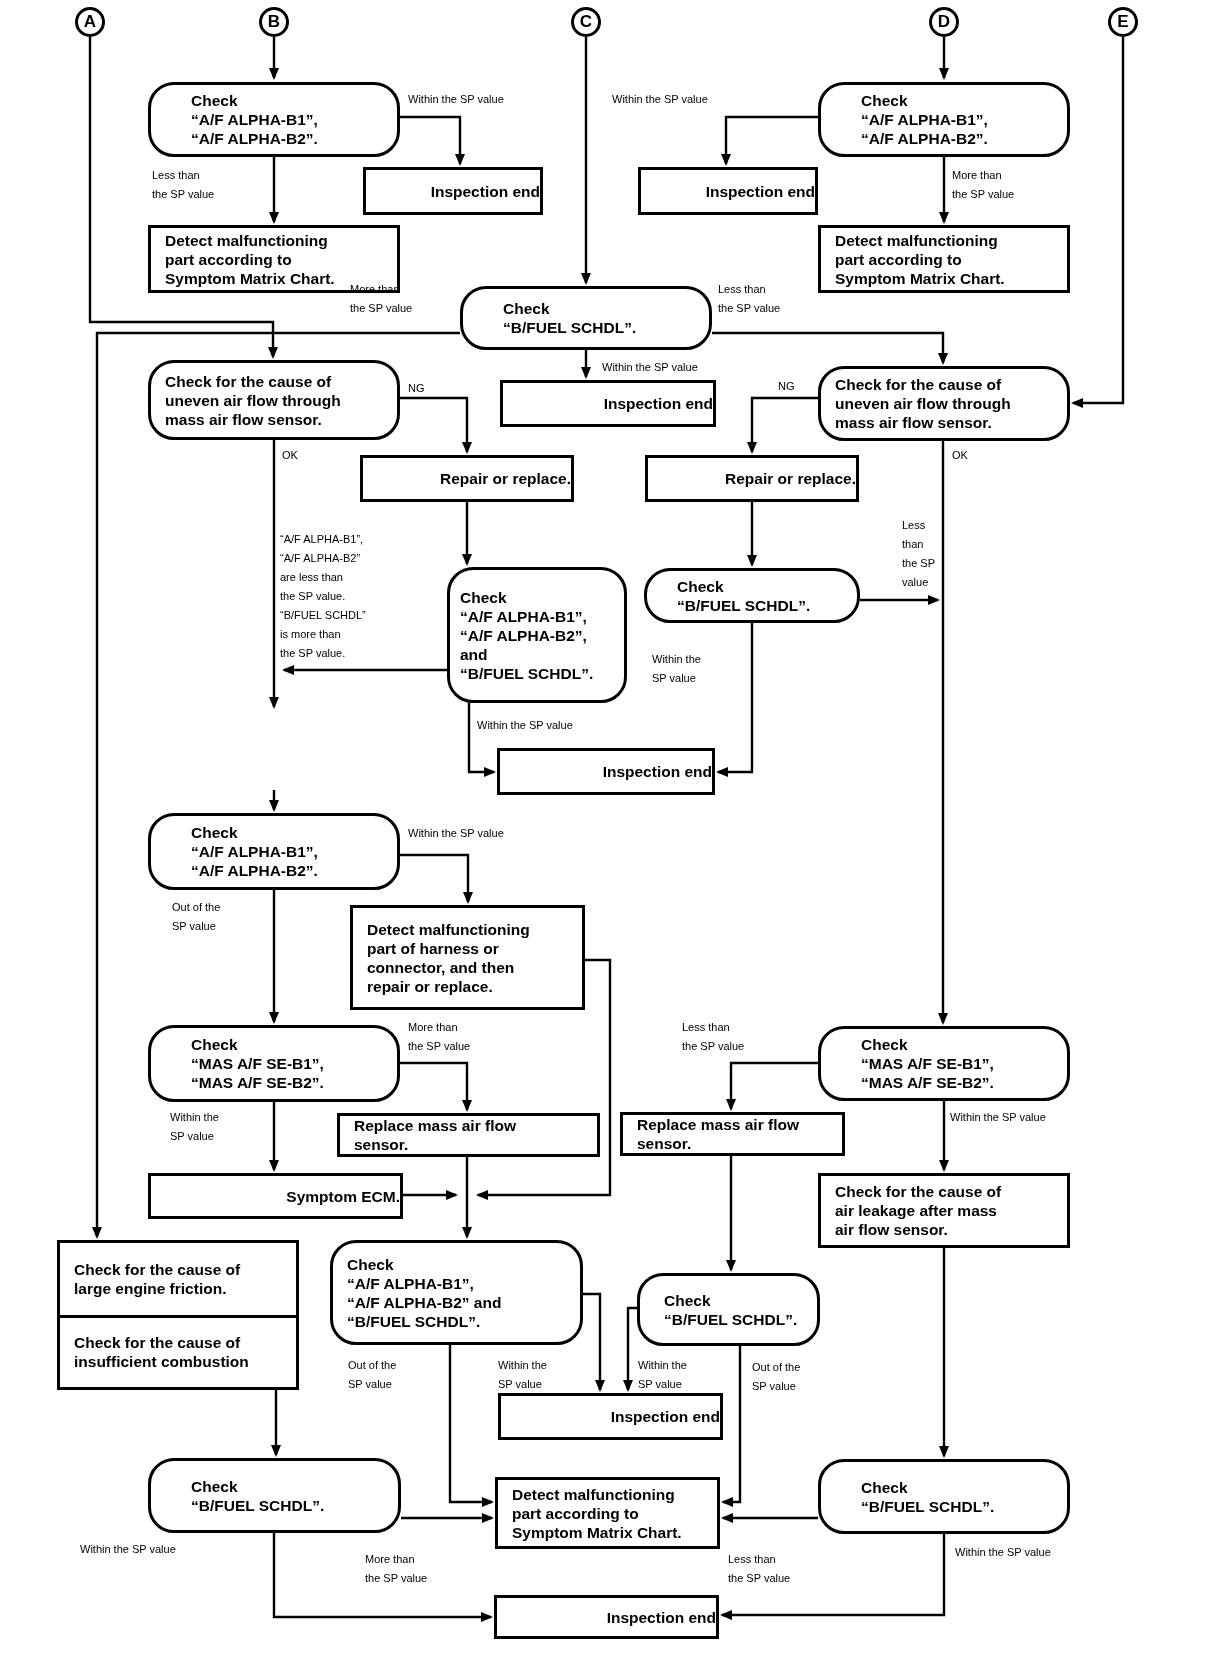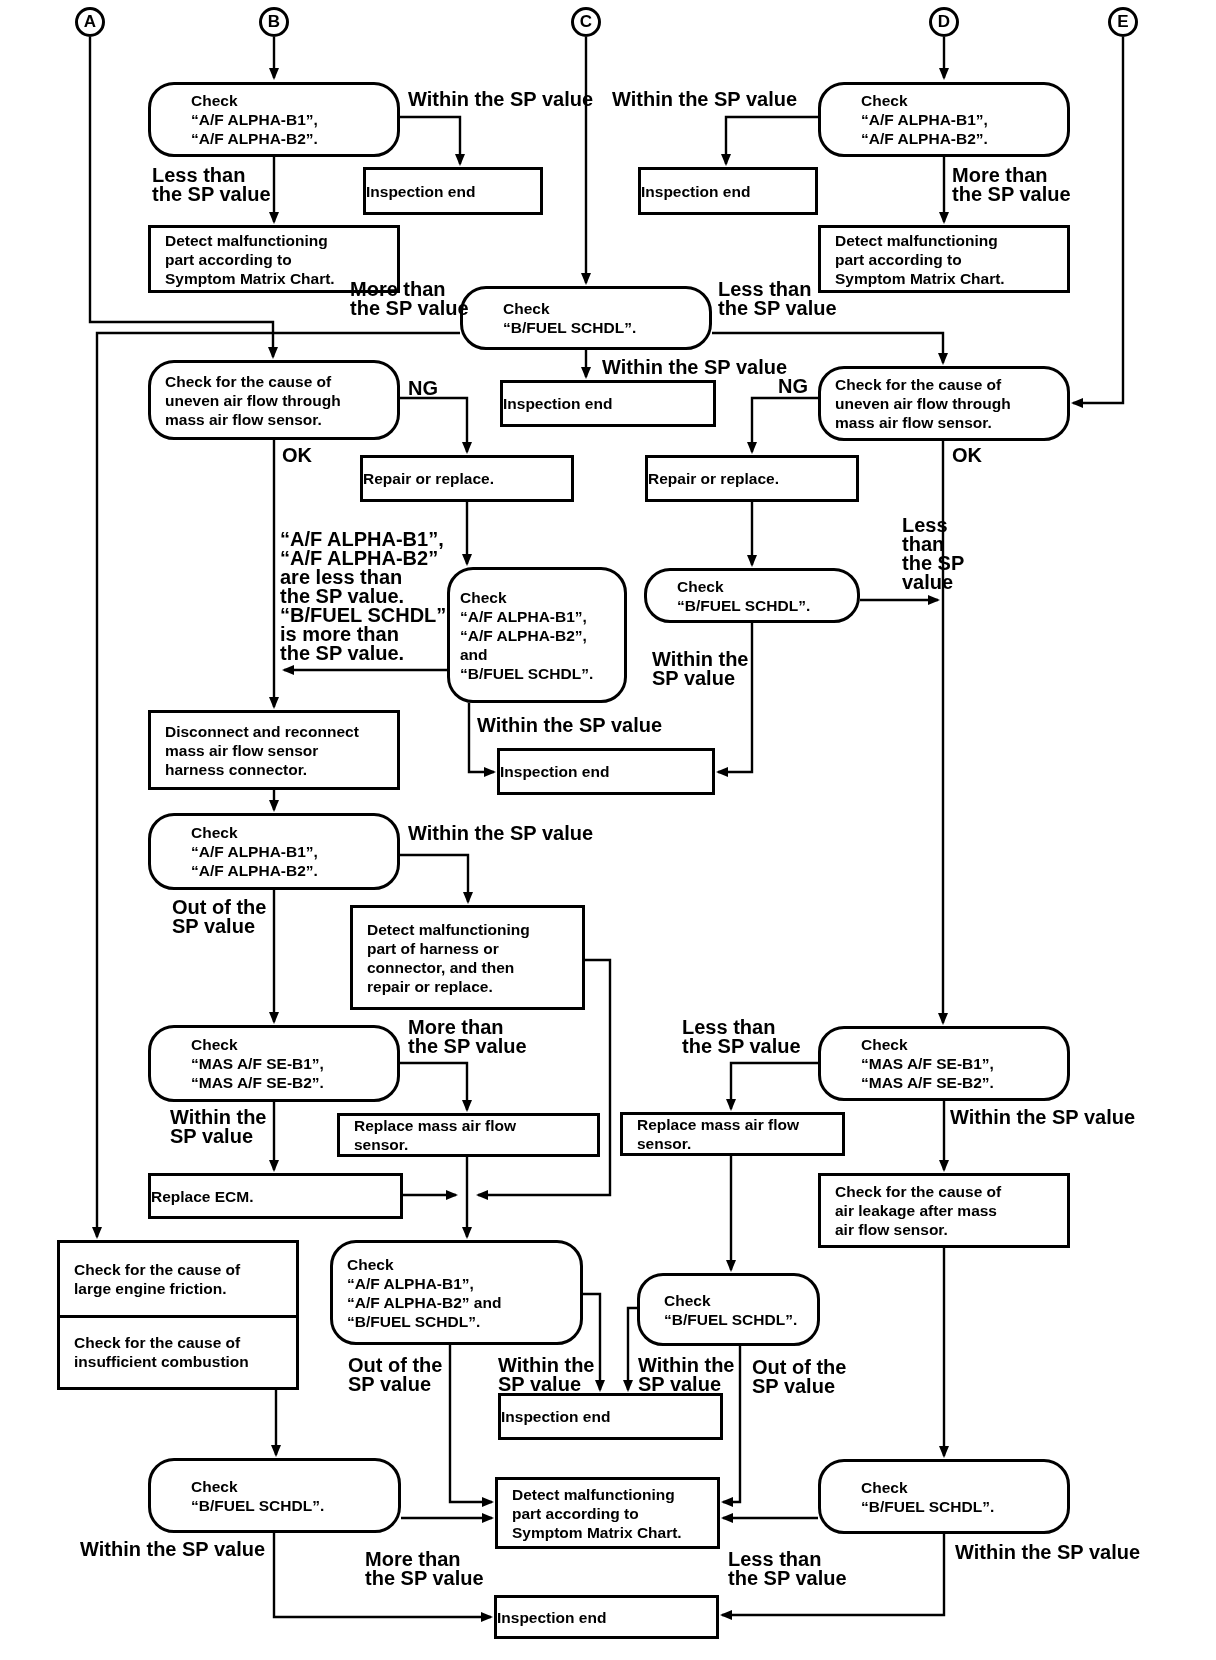--- a/index.html
+++ b/index.html
@@ -3,22 +3,22 @@
 <meta charset="utf-8">
 <style>
   html,body{margin:0;padding:0;background:#ffffff;}
   #canvas{position:relative;width:1216px;height:1660px;background:#fff;
           font-family:"Liberation Sans","DejaVu Sans",sans-serif;color:#000;}
   #wires{position:absolute;left:0;top:0;width:1216px;height:1660px;}
   .node{position:absolute;box-sizing:border-box;border:3px solid #000;background:#fff;
         display:flex;flex-direction:column;justify-content:center;
         font-size:15.5px;line-height:19px;font-weight:700;white-space:pre-line;}
   .rounded{border-radius:26px;}
-  .center{text-align:left;}
-  .lbl{position:absolute;font-size:20px;line-height:19px;font-weight:700;white-space:pre-line;}
+  .center{text-align:right;}
+  .lbl{position:absolute;font-size:11px;line-height:19px;font-weight:400;white-space:pre-line;}
   .conn{position:absolute;box-sizing:border-box;width:30px;height:30px;border:3px solid #000;
         border-radius:50%;display:flex;align-items:center;justify-content:center;
         font-size:17px;font-weight:700;background:#fff;}
   .cell{display:flex;flex-direction:column;justify-content:center;height:75px;
         box-sizing:border-box;padding-left:14px;}
   .cell + .cell{border-top:3px solid #000;}
 </style>
 </head>
 <body>
 
@@ -108,42 +108,39 @@
 uneven air flow through
 mass air flow sensor.</div>
   <div class="node center" style="left:645px;top:455px;width:214px;height:47px;">Repair or replace.</div>
   <div class="node rounded" style="left:447px;top:567px;width:180px;height:136px;padding-left:10px;">Check
 “A/F ALPHA-B1”,
 “A/F ALPHA-B2”,
 and
 “B/FUEL SCHDL”.</div>
   <div class="node rounded" style="left:644px;top:568px;width:216px;height:55px;padding-left:30px;">Check
 “B/FUEL SCHDL”.</div>
-  <div class="node" style="left:148px;top:710px;width:252px;height:80px;padding-left:14px;">Disconnect and reconnect
-mass air flow sensor
-harness connector.</div>
   <div class="node center" style="left:497px;top:748px;width:218px;height:47px;">Inspection end</div>
   <div class="node rounded" style="left:148px;top:813px;width:252px;height:77px;padding-left:40px;">Check
 “A/F ALPHA-B1”,
 “A/F ALPHA-B2”.</div>
   <div class="node" style="left:350px;top:905px;width:235px;height:105px;padding-left:14px;">Detect malfunctioning
 part of harness or
 connector, and then
 repair or replace.</div>
   <div class="node rounded" style="left:148px;top:1025px;width:252px;height:77px;padding-left:40px;">Check
 “MAS A/F SE-B1”,
 “MAS A/F SE-B2”.</div>
   <div class="node rounded" style="left:818px;top:1026px;width:252px;height:75px;padding-left:40px;">Check
 “MAS A/F SE-B1”,
 “MAS A/F SE-B2”.</div>
   <div class="node" style="left:337px;top:1113px;width:263px;height:44px;padding-left:14px;">Replace mass air flow
 sensor.</div>
   <div class="node" style="left:620px;top:1112px;width:225px;height:44px;padding-left:14px;">Replace mass air flow
 sensor.</div>
-  <div class="node center" style="left:148px;top:1173px;width:255px;height:46px;">Replace ECM.</div>
+  <div class="node center" style="left:148px;top:1173px;width:255px;height:46px;">Symptom ECM.</div>
   <div class="node" style="left:818px;top:1173px;width:252px;height:75px;padding-left:14px;">Check for the cause of
 air leakage after mass
 air flow sensor.</div>
   <div class="node rounded" style="left:330px;top:1240px;width:253px;height:105px;padding-left:14px;">Check
 “A/F ALPHA-B1”,
 “A/F ALPHA-B2” and
 “B/FUEL SCHDL”.</div>
   <div class="node" style="left:57px;top:1240px;width:242px;height:150px;padding:0;">
     <div class="cell">Check for the cause of
 large engine friction.</div>

